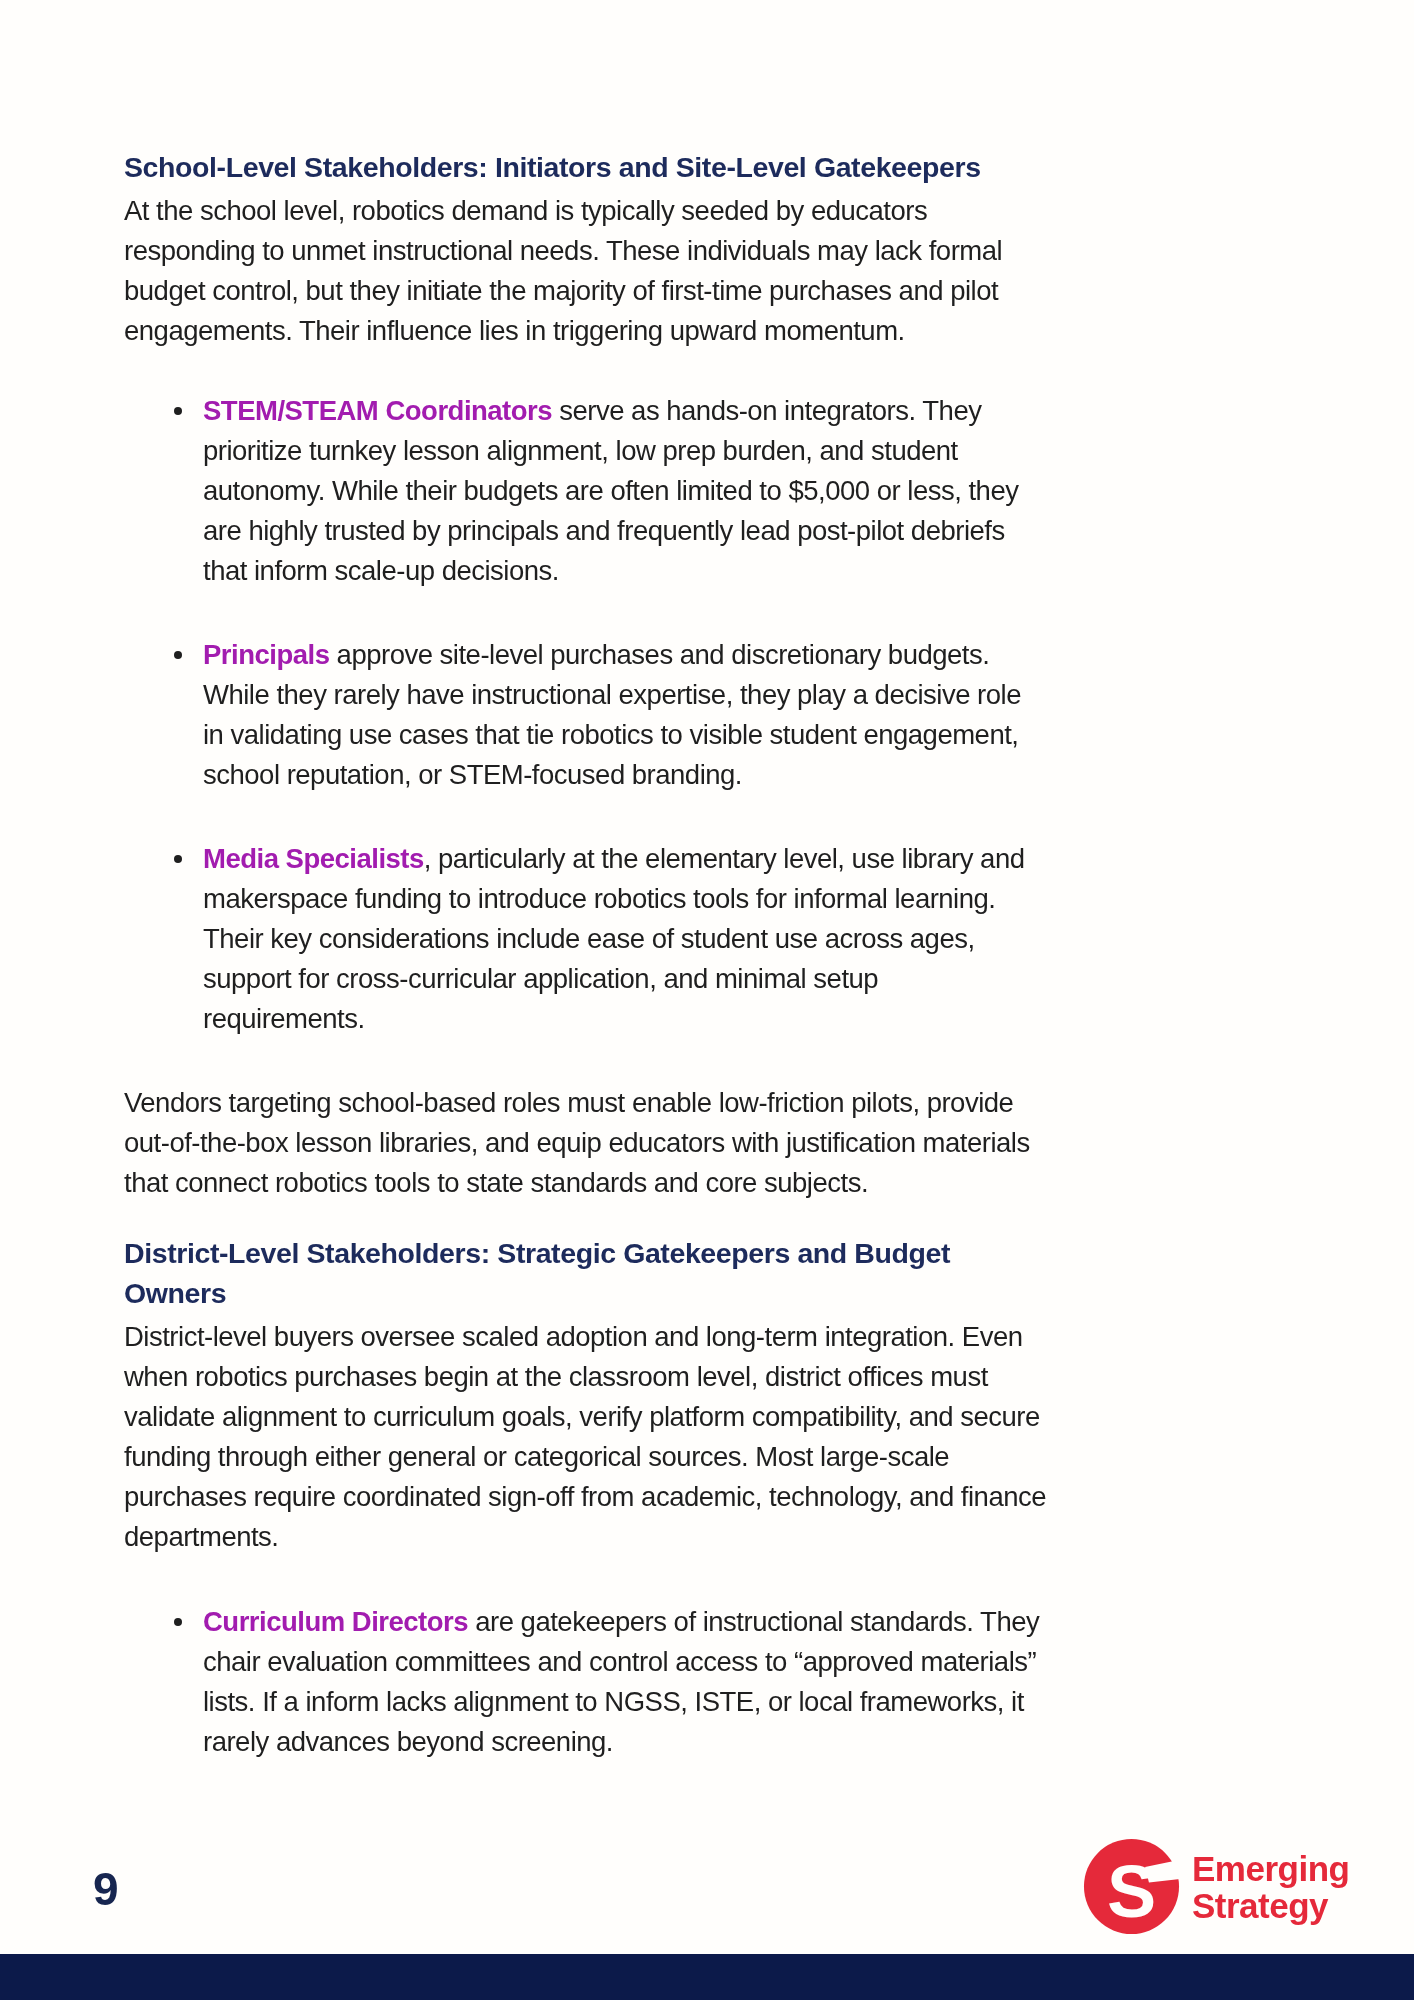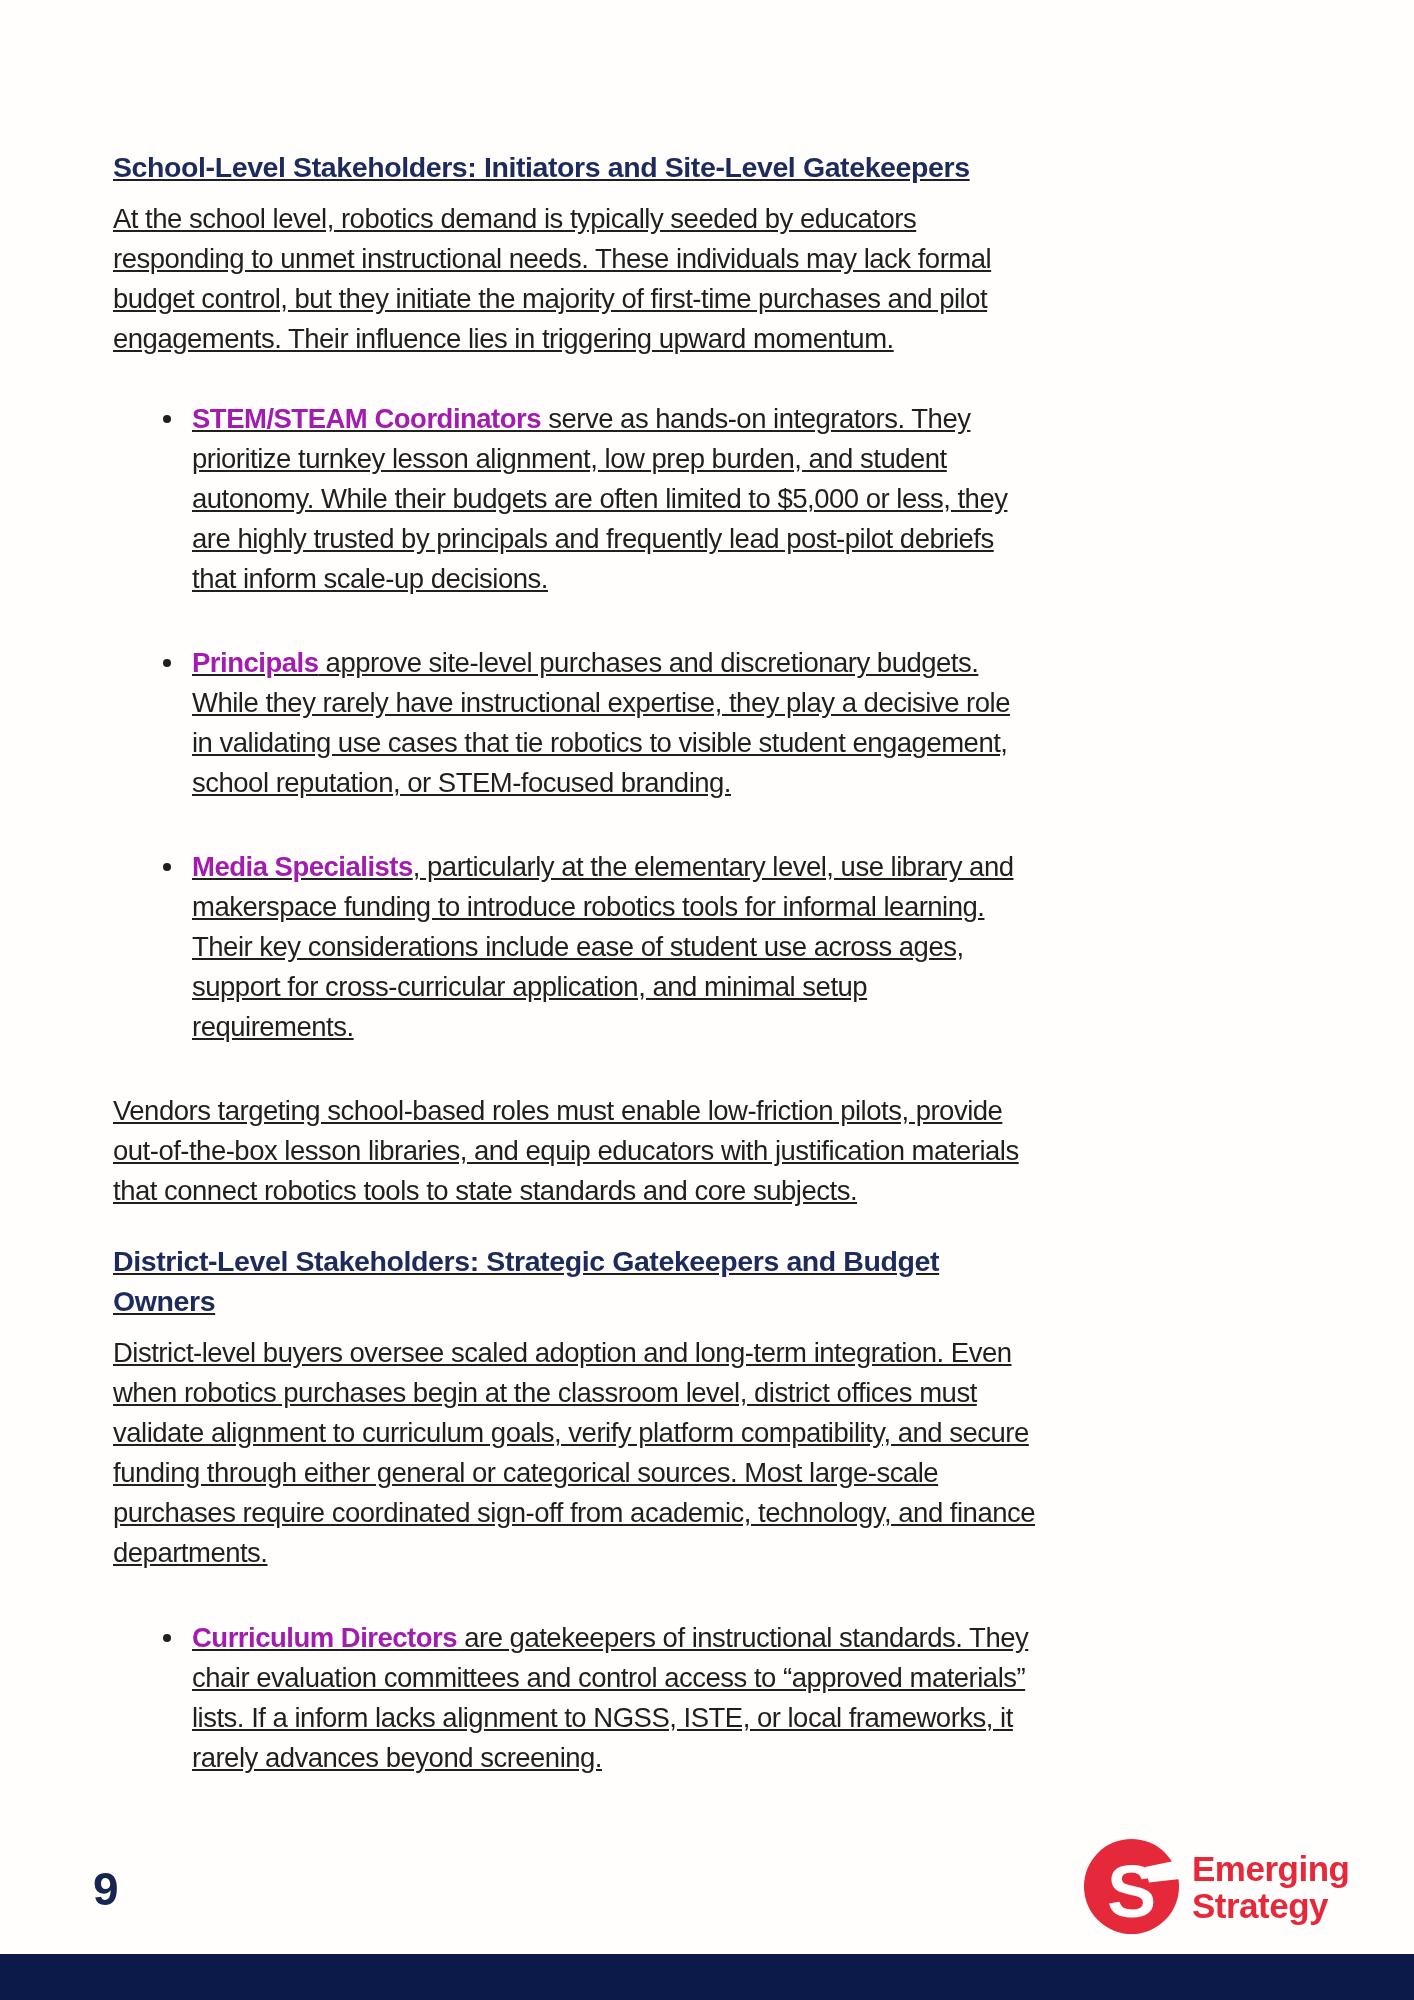--- a/index.html
+++ b/index.html
@@ -9,37 +9,36 @@
     font-family: "Liberation Sans", sans-serif;
     overflow: hidden;
   }
   .page {
     position: relative;
     width: 1414px; height: 2000px;
     background: #fffefc;
   }
   .content {
     position: absolute;
-    left: 113px; top: 147px;
+    left: 124px; top: 147px;
     width: 922px;
     color: #1f1f1f;
     font-size: 27.5px;
     line-height: 40px;
     letter-spacing: -0.5px;
-    text-decoration: underline;
   }
   .heading {
     margin: 0;
     font-size: 28.5px;
     line-height: 40px;
     font-weight: bold;
     color: #1d2b5c;
     letter-spacing: -0.4px;
   }
-  p.body { margin: 12px 0 40px 0; }
+  p.body { margin: 4px 0 40px 0; }
   p.gap-md { margin-bottom: 30px; }
   p.gap-sm { margin-bottom: 45px; }
   p.no-gap { margin-bottom: 0; }
   ul.bullets {
     list-style: none;
     margin: 38px 0 44px 0;
     padding: 0 0 0 50px;
   }
   ul.bullets.tight { margin: 0 0 0 0; }
   ul.bullets li { display: flex; }

